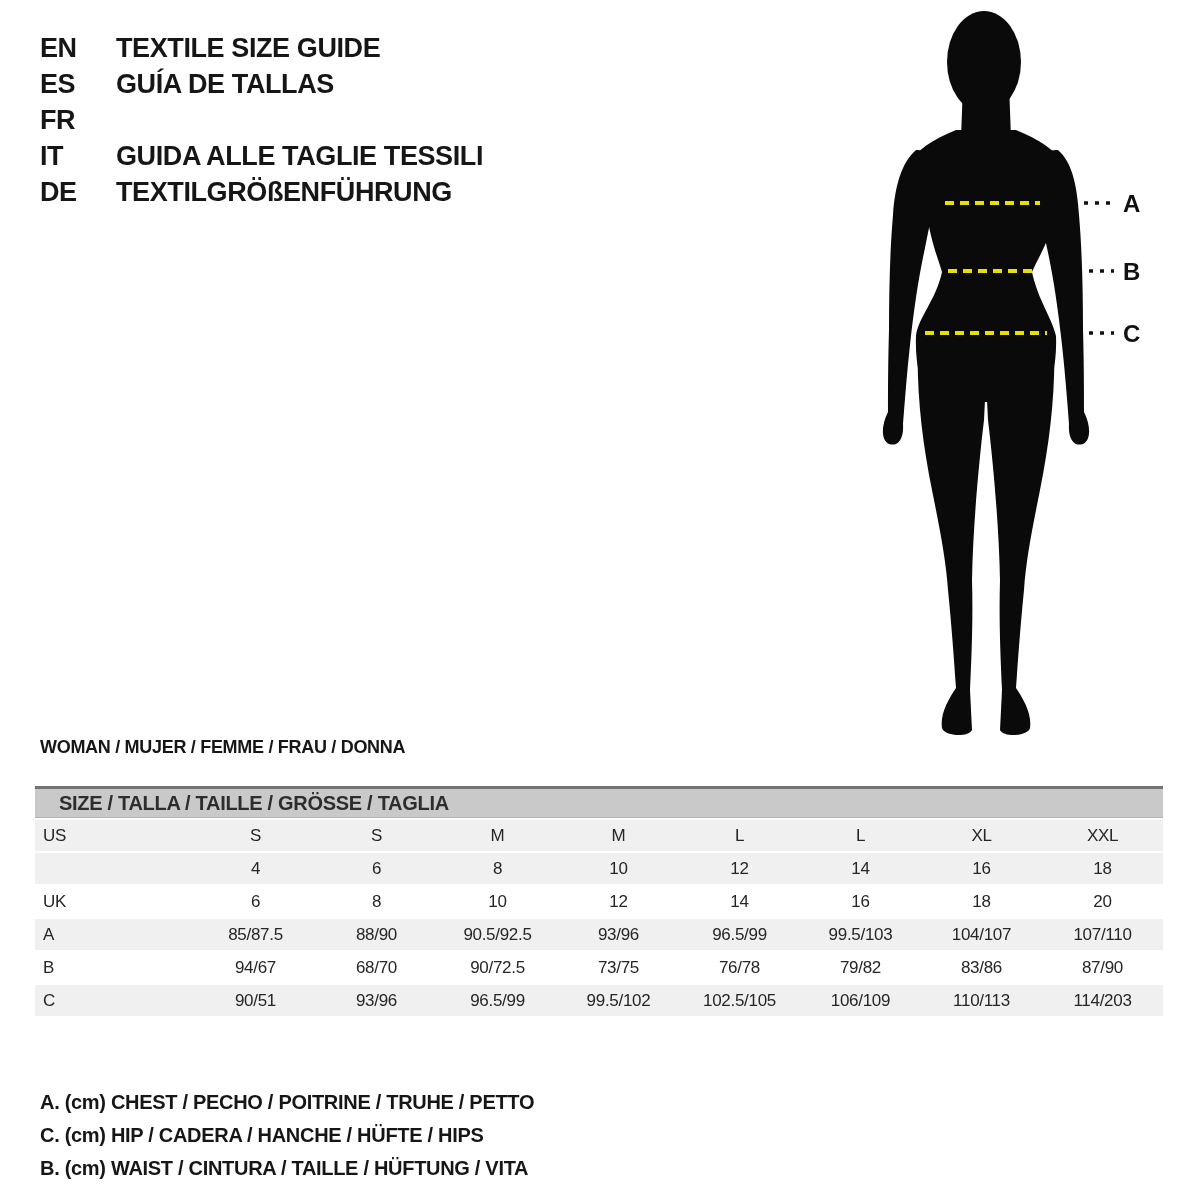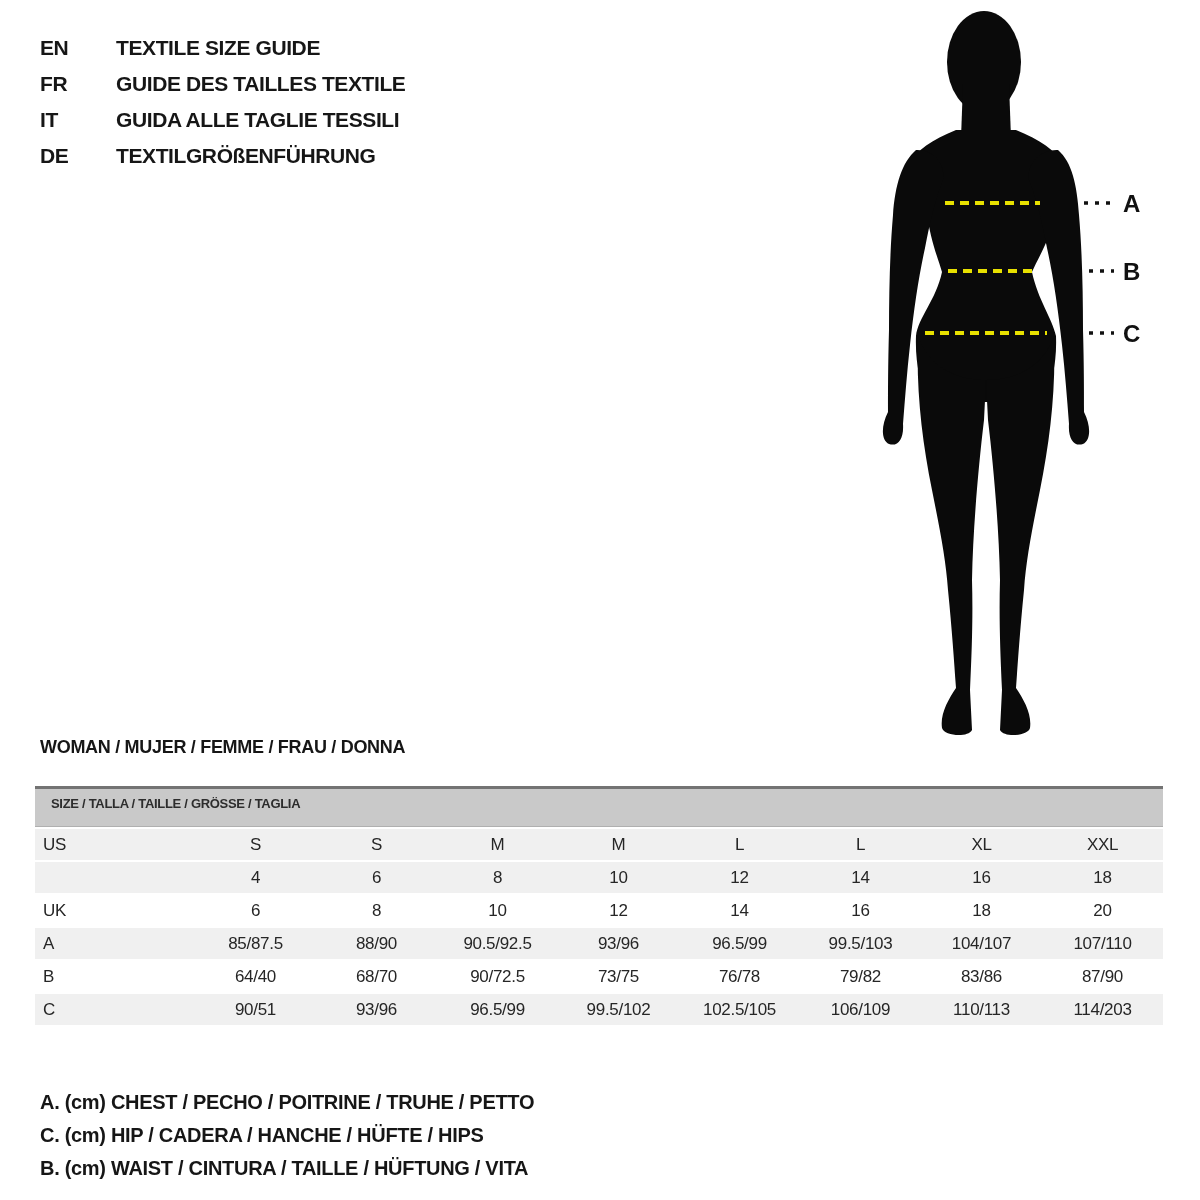--- a/index.html
+++ b/index.html
@@ -6,50 +6,53 @@
   body{
     width:1200px;height:1200px;
     background:#ffffff;
     font-family:"Liberation Sans", sans-serif;
     color:#1c1c1c;
     position:relative;
     overflow:hidden;
   }
   .lang-list{position:absolute;left:40px;top:30px;}
   .lang-row{display:flex;height:36px;align-items:center;
-    font-weight:bold;font-size:21px;letter-spacing:-0.4px;color:#161616;}
+    font-weight:bold;font-size:27px;letter-spacing:-0.4px;color:#161616;}
   .lang-code{width:76px;flex:0 0 76px;}
   .figure-wrap{position:absolute;left:860px;top:0;width:340px;height:740px;}
   .section-title{position:absolute;left:40px;top:737px;
     font-weight:bold;font-size:18px;letter-spacing:-0.3px;color:#161616;text-align:center;}
   .size-table{position:absolute;left:35px;top:786px;width:1128px;}
   .table-header{
-    box-sizing:border-box;height:41px;line-height:29px;
+    box-sizing:border-box;height:32px;line-height:29px;
     background:#c9c9c9;border-top:3px solid #737373;border-bottom:1px solid #b0b0b0;
-    padding-left:16px;font-weight:bold;font-size:13px;letter-spacing:-0.3px;color:#2d2d2d;}
+    padding-left:24px;font-weight:bold;font-size:20px;letter-spacing:-0.3px;color:#2d2d2d;}
   .t-row{display:flex;height:31px;align-items:center;margin-top:2px;
     font-size:17px;letter-spacing:-0.3px;color:#262626;}
   .t-row.shaded{background:#f0f0f0;}
   .t-label{box-sizing:border-box;width:160px;flex:0 0 160px;padding-left:8px;text-align:left;}
   .t-cell{width:121px;flex:0 0 121px;text-align:center;}
   .notes{position:absolute;left:40px;top:1086px;}
   .note-line{display:flex;align-items:center;height:33px;
     font-weight:bold;font-size:20px;letter-spacing:-0.3px;color:#161616;}
 </style>
 </head>
 <body>
 
 <div class="lang-list">
   <div class="lang-row">
     <span class="lang-code">EN</span>
     <span class="lang-label">TEXTILE SIZE GUIDE</span>
   </div>
   <div class="lang-row">
+    <span class="lang-code">ES</span>
+    <span class="lang-label">GUÍA DE TALLAS</span>
+  </div>
+  <div class="lang-row">
     <span class="lang-code">FR</span>
-    <span class="lang-label">GUIDE DES TAILLES TEXTILE</span>
   </div>
   <div class="lang-row">
     <span class="lang-code">IT</span>
     <span class="lang-label">GUIDA ALLE TAGLIE TESSILI</span>
   </div>
   <div class="lang-row">
     <span class="lang-code">DE</span>
     <span class="lang-label">TEXTILGRÖßENFÜHRUNG</span>
   </div>
 </div>
@@ -143,21 +146,21 @@
         <div class="t-cell">88/90</div>
         <div class="t-cell">90.5/92.5</div>
         <div class="t-cell">93/96</div>
         <div class="t-cell">96.5/99</div>
         <div class="t-cell">99.5/103</div>
         <div class="t-cell">104/107</div>
         <div class="t-cell">107/110</div>
       </div>
       <div class="t-row">
         <div class="t-label">B</div>
-        <div class="t-cell">64/40</div>
+        <div class="t-cell">94/67</div>
         <div class="t-cell">68/70</div>
         <div class="t-cell">90/72.5</div>
         <div class="t-cell">73/75</div>
         <div class="t-cell">76/78</div>
         <div class="t-cell">79/82</div>
         <div class="t-cell">83/86</div>
         <div class="t-cell">87/90</div>
       </div>
       <div class="t-row shaded">
         <div class="t-label">C</div>

